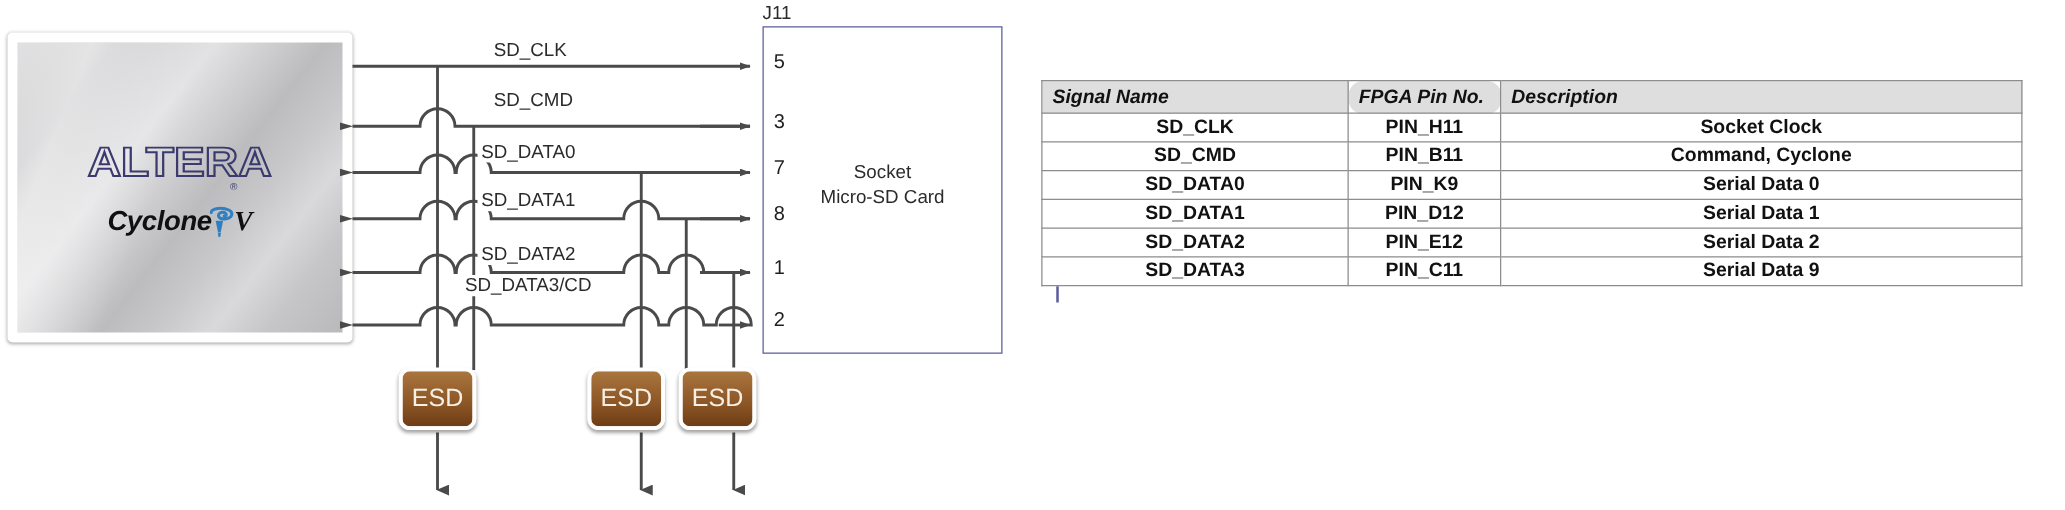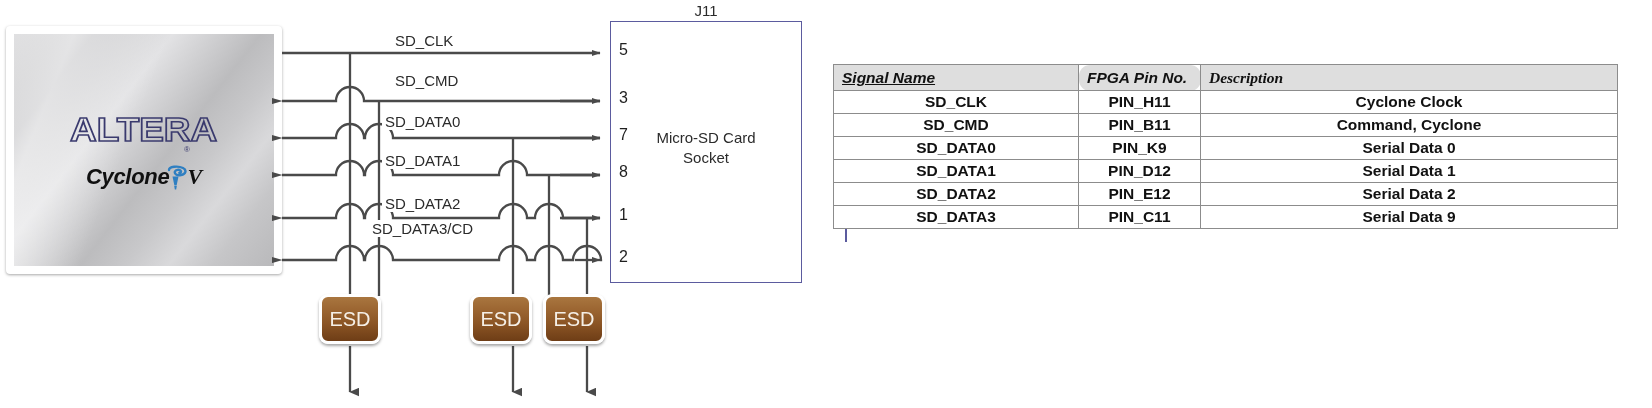--- a/index.html
+++ b/index.html
@@ -72,21 +72,21 @@
     font-family:"Liberation Sans","DejaVu Sans",sans-serif;
     background:#fff;padding:0 3px;
   }
 
   
   .j11-box{
     position:absolute;left:610px;top:21px;width:192px;height:262px;
     border:1.6px solid #5b5b9e;background:#fff;box-sizing:border-box;
   }
   .j11-title{
-    position:absolute;left:610px;top:2px;width:192px;text-align:center;
+    position:absolute;left:610px;top:2px;width:192px;
     font-size:15px;color:#2b2b2b;
   }
   .j11-text{
     position:absolute;left:610px;top:128px;width:192px;text-align:center;
     font-size:15px;color:#2b2b2b;line-height:20px;
   }
   .pin-num{
     position:absolute;font-size:16px;color:#1f1f1f;
   }
 
@@ -117,23 +117,23 @@
     box-sizing:border-box;
   }
   .pin-table thead th{
     background:#dedede;
     font-style:italic;font-weight:bold;text-align:left;color:#111;
     height:26px;
   }
   .pin-table tbody td{
     font-weight:bold;text-align:center;color:#111;
   }
-  .col-signal{width:245px;text-decoration:underline;}
+  .col-signal{width:245px;}
   .col-pin{width:122px;border-radius:11px;}
-  .col-desc{width:417px;font-family:Liberation Serif, serif;}
+  .col-desc{width:417px;}
 
   .vrule{
     position:absolute;left:845px;top:64px;width:2px;height:178px;
     background:#5b5b9e;
   }
 </style>
 </head>
 <body>
 
 <div id="root">
@@ -235,22 +235,22 @@
   <div class="siglabel" style="left:392px;top:32px;">SD_CLK</div>
   <div class="siglabel" style="left:392px;top:72px;">SD_CMD</div>
   <div class="siglabel" style="left:382px;top:113px;">SD_DATA0</div>
   <div class="siglabel" style="left:382px;top:152px;">SD_DATA1</div>
   <div class="siglabel" style="left:382px;top:195px;">SD_DATA2</div>
   <div class="siglabel" style="left:369px;top:220px;">SD_DATA3/CD</div>
 
   <div class="j11-title">J11</div>
   <div class="j11-box"></div>
   <div class="j11-text">
+    <div>Socket</div>
     <div>Micro-SD Card</div>
-    <div>Socket</div>
   </div>
 
   <div class="pin-num" style="left:619px;top:41px;">5</div>
   <div class="pin-num" style="left:619px;top:89px;">3</div>
   <div class="pin-num" style="left:619px;top:126px;">7</div>
   <div class="pin-num" style="left:619px;top:163px;">8</div>
   <div class="pin-num" style="left:619px;top:206px;">1</div>
   <div class="pin-num" style="left:619px;top:248px;">2</div>
 
   <div class="esd" style="left:319px;top:294px;">ESD</div>
@@ -264,21 +264,21 @@
       <tr>
         <th class="col-signal">Signal Name</th>
         <th class="col-pin">FPGA Pin No.</th>
         <th class="col-desc">Description</th>
       </tr>
     </thead>
     <tbody>
       <tr>
         <td>SD_CLK</td>
         <td>PIN_H11</td>
-        <td>Cyclone Clock</td>
+        <td>Socket Clock</td>
       </tr>
       <tr>
         <td>SD_CMD</td>
         <td>PIN_B11</td>
         <td>Command, Cyclone</td>
       </tr>
       <tr>
         <td>SD_DATA0</td>
         <td>PIN_K9</td>
         <td>Serial Data 0</td>

